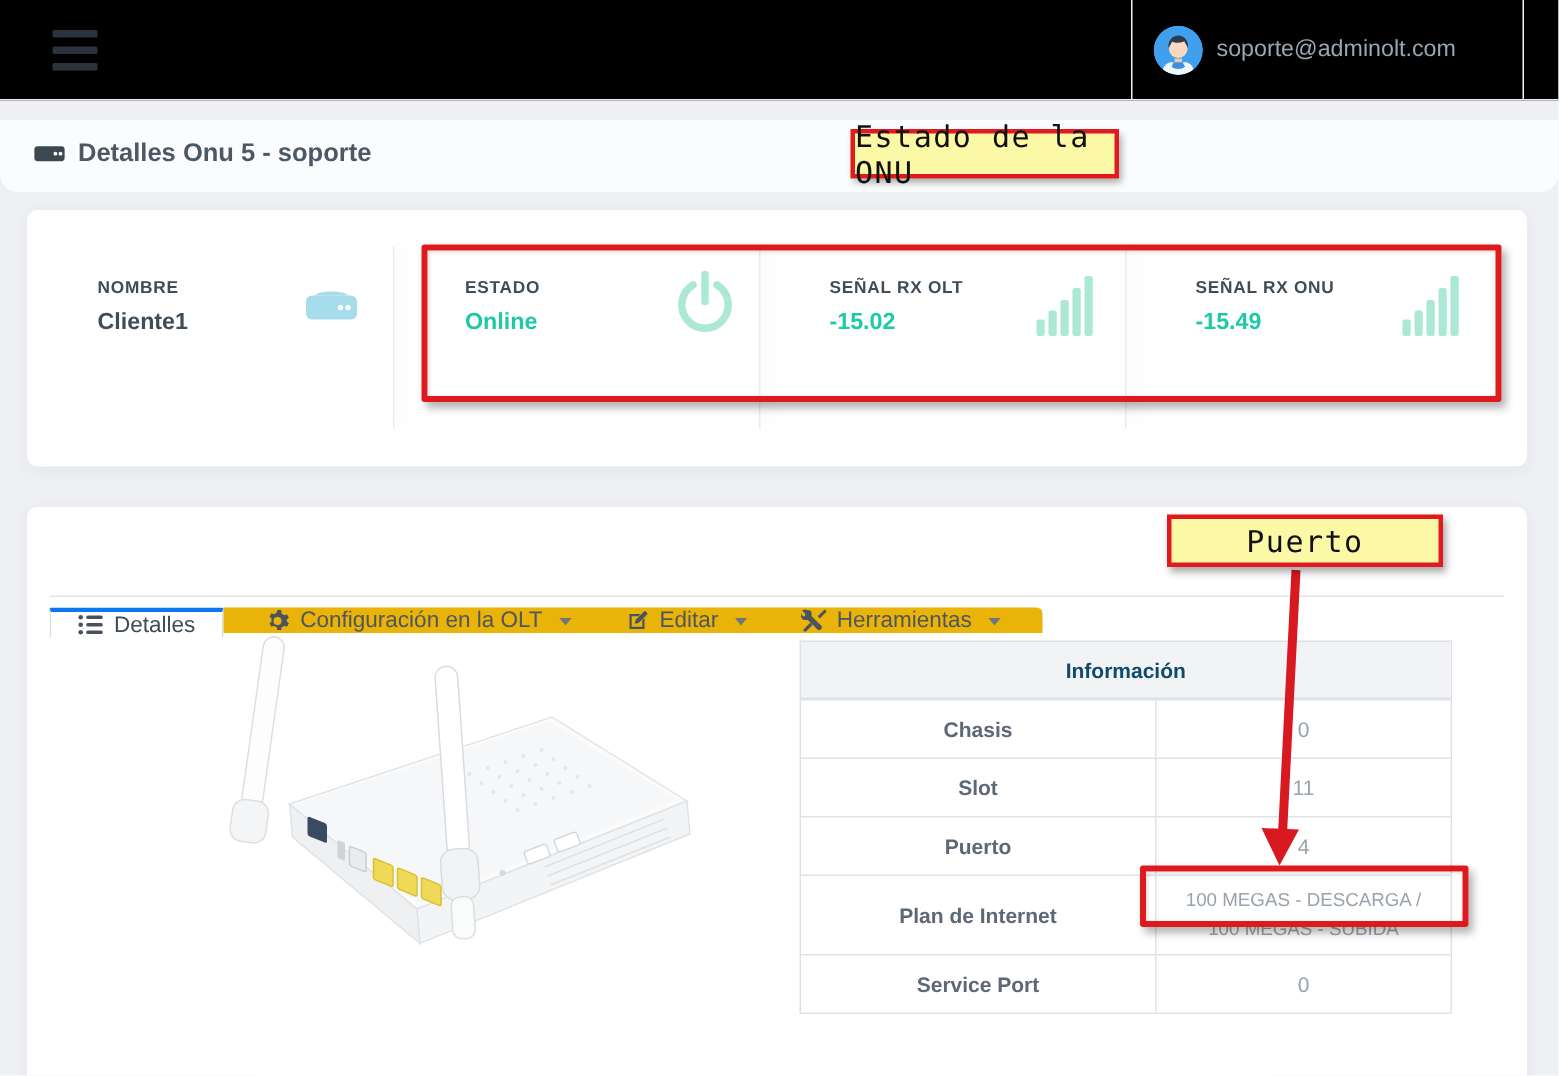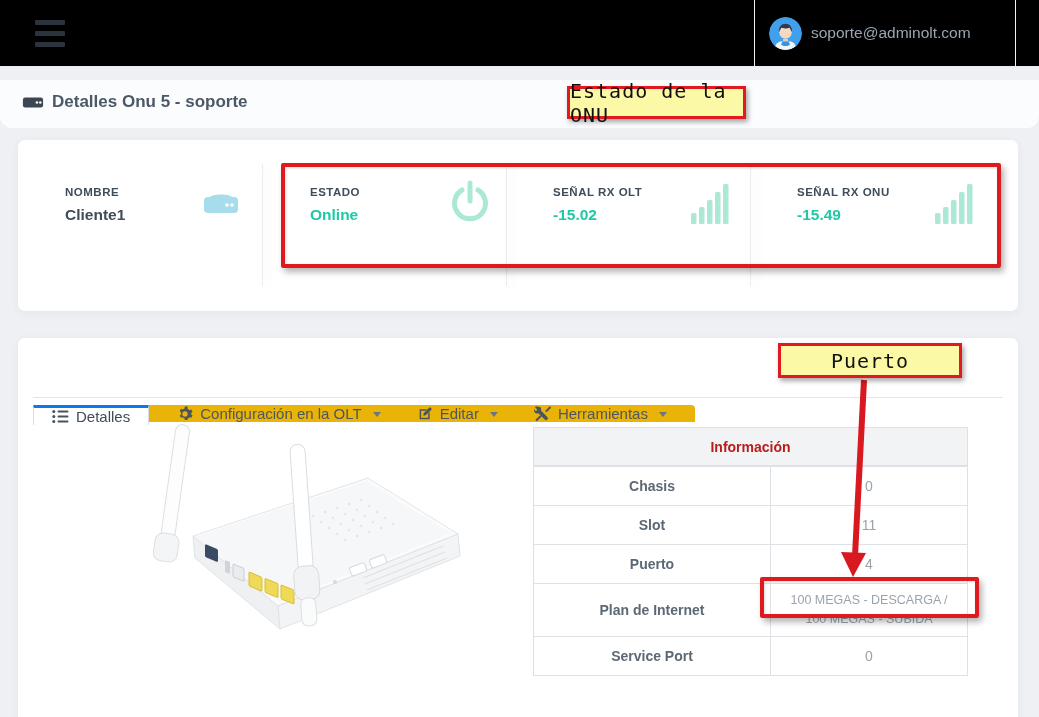--- a/index.html
+++ b/index.html
@@ -107,21 +107,21 @@
   .router-img { position:absolute; left:95px; top:78px; width:365px; height:235px; }
 
   
   .info-table {
     position:absolute; left:515px; top:89px; width:435px;
     border:1px solid #dee2e6; border-bottom:none; font-size:14px;
   }
   .it-header {
     height:38px; background:#f1f3f5; border-bottom:1px solid #dee2e6;
     display:flex; align-items:center; justify-content:center;
-    font-weight:bold; color:#b91c1c;
+    font-weight:bold; color:#0c4a6e;
   }
   .it-row { display:flex; border-bottom:1px solid #dee2e6; }
   .it-label {
     width:237px; display:flex; align-items:center; justify-content:center;
     font-weight:bold; color:#5c6875; border-right:1px solid #dee2e6;
     min-height:38px; text-align:center;
   }
   .it-value {
     flex:1; display:flex; align-items:center; justify-content:center;
     color:#9aa3ac; min-height:38px; text-align:center; padding:4px 10px;

